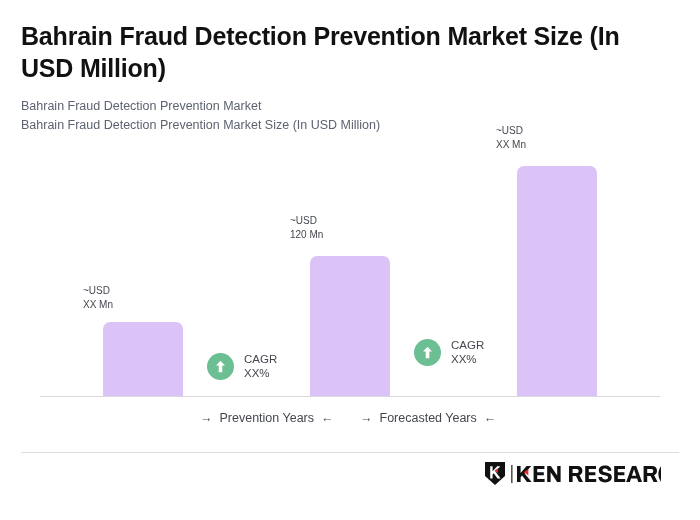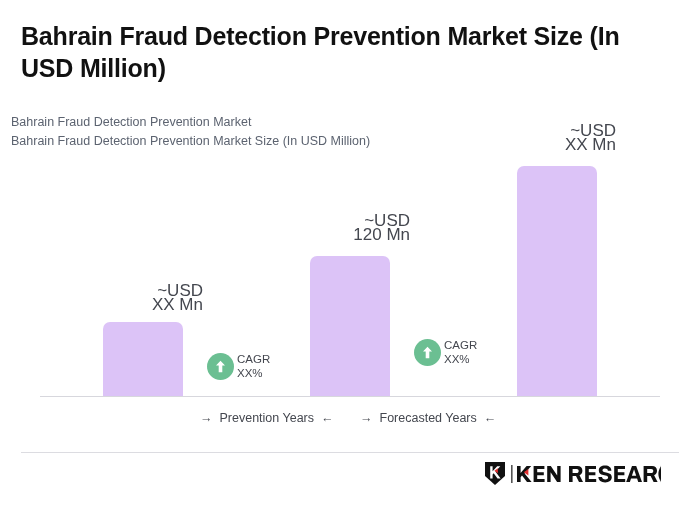--- a/index.html
+++ b/index.html
@@ -27,24 +27,23 @@
     width: 645px;
     font-size: 25px;
     font-weight: bold;
     line-height: 32px;
     color: #111111;
     letter-spacing: -0.2px;
   }
 
   .subtitle-block {
     position: absolute;
-    left: 11px;
+    left: 21px;
     top: 97px;
     width: 620px;
-    margin-top: 16px;
   }
   .subtitle-line {
     font-size: 12.5px;
     line-height: 19px;
     color: #5c6370;
   }
 
   
   .plot {
     position: absolute;
@@ -69,35 +68,35 @@
     border-radius: 7px 7px 0 0;
   }
 
   .bar-1 { left: 103px; top: 322px; width: 80px; height: 74px; }
   .bar-2 { left: 310px; top: 256px; width: 80px; height: 140px; }
   .bar-3 { left: 517px; top: 166px; width: 80px; height: 230px; }
 
   .bar-label {
     position: absolute;
     width: 120px;
-    text-align: right;
-    font-size: 17px;
+    text-align: left;
+    font-size: 10px;
     line-height: 14px;
     color: #44474f;
   }
   .bar-label-1 { left: 83px;  top: 284px; }
   .bar-label-2 { left: 290px; top: 214px; }
   .bar-label-3 { left: 496px; top: 124px; }
 
   
   .cagr {
     position: absolute;
     display: flex;
     align-items: center;
-    gap: 3px;
+    gap: 10px;
   }
   .cagr-1 { left: 207px; top: 352px; }
   .cagr-2 { left: 414px; top: 338px; }
 
   .cagr-circle {
     width: 27px;
     height: 27px;
     border-radius: 50%;
     background: #6bbf92;
     display: flex;

